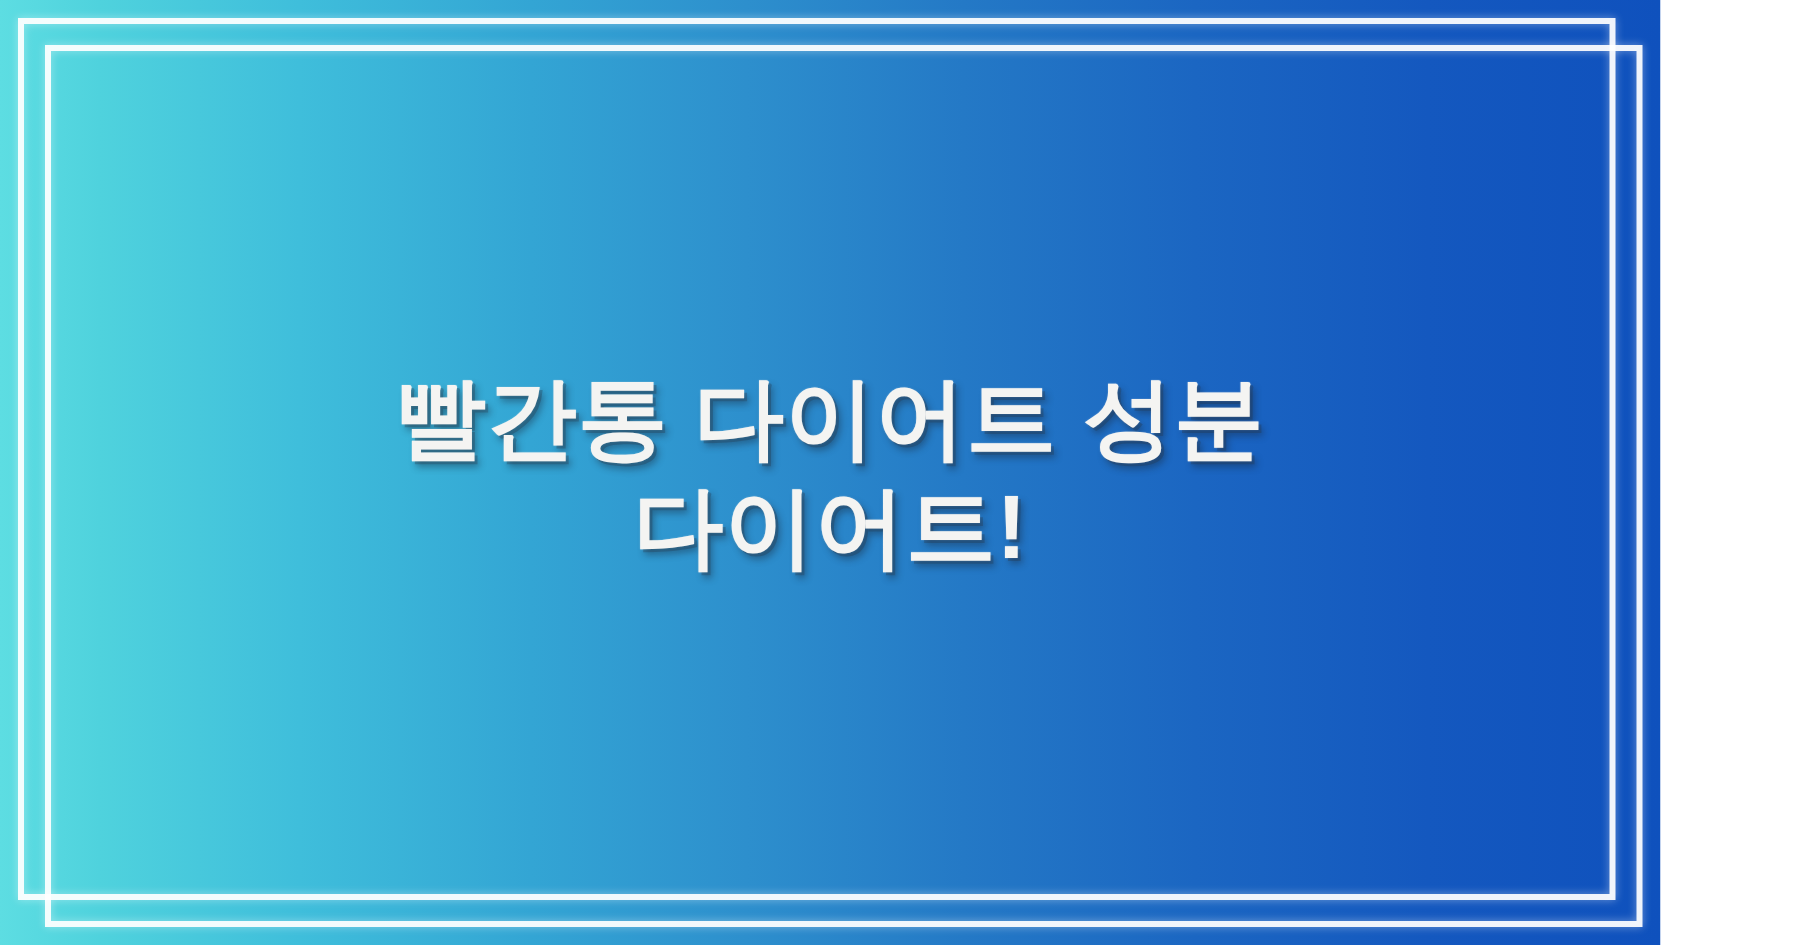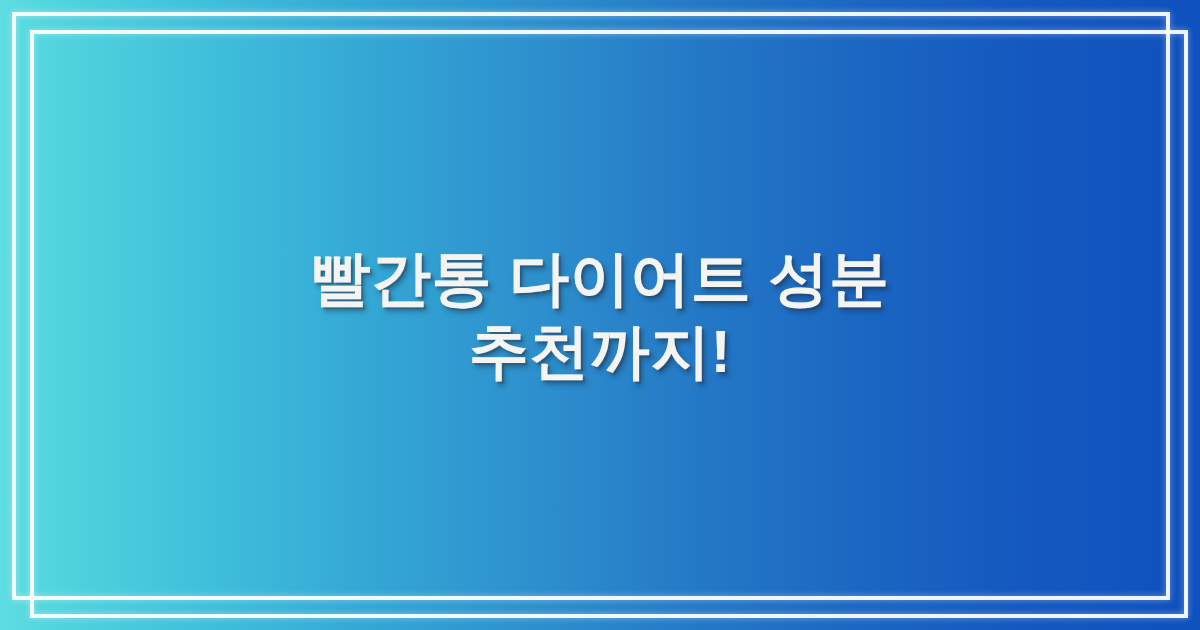--- a/index.html
+++ b/index.html
@@ -3,24 +3,25 @@
 <meta charset="utf-8">
 <style>
   html, body {
     margin: 0;
     padding: 0;
     background: #ffffff;
   }
 
   #canvas {
     position: relative;
-    width: 1200px;
+    width: 1084px;
     height: 630px;
     overflow: hidden;
     font-family: "Liberation Sans", "DejaVu Sans", sans-serif;
+    padding-left: 23px;
   }
 
   
   .bg {
     position: absolute;
     inset: 0;
     background: linear-gradient(
       90deg,
       #5ddde2 0%,
       #4fd2dd 6%,
@@ -95,16 +96,16 @@
 
 <div id="canvas">
 
   <div class="bg"></div>
 
   <div class="frame frame-outer"></div>
   <div class="frame frame-inner"></div>
 
   <div class="headline">
     <span class="headline-line">빨간통 다이어트 성분</span>
-    <span class="headline-line">추천까지!</span>
+    <span class="headline-line">다이어트!</span>
   </div>
 
 </div>
 
 </body></html>

